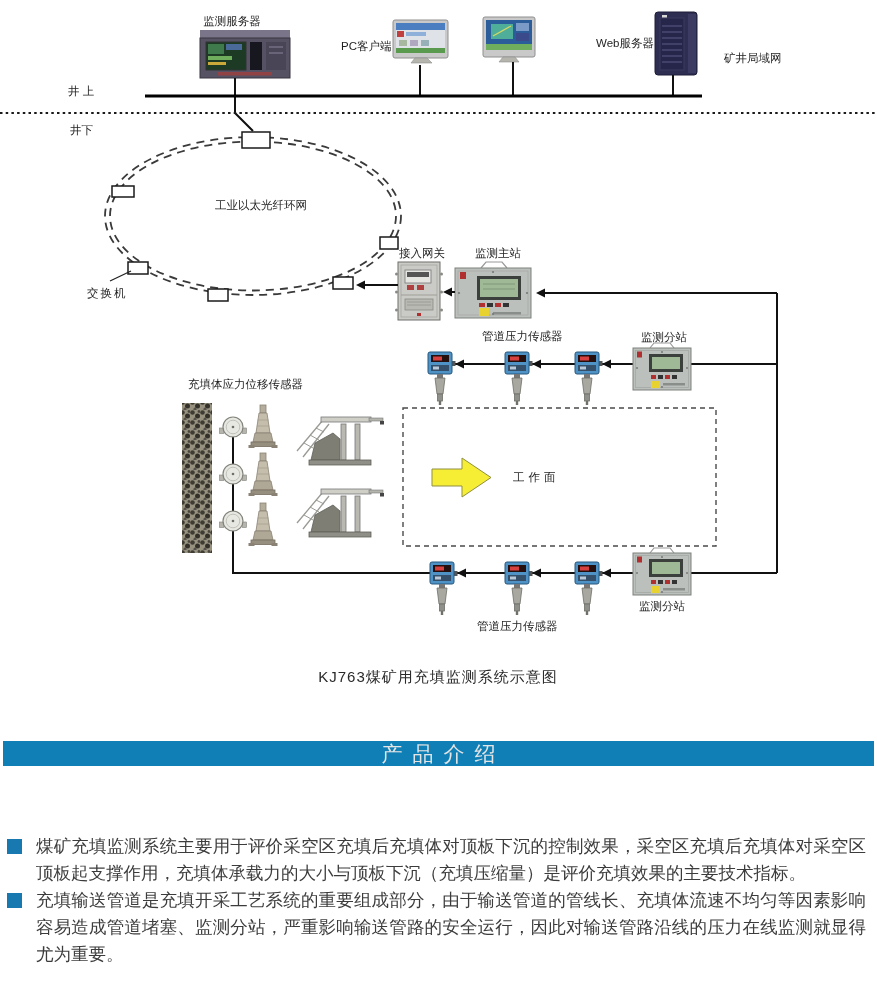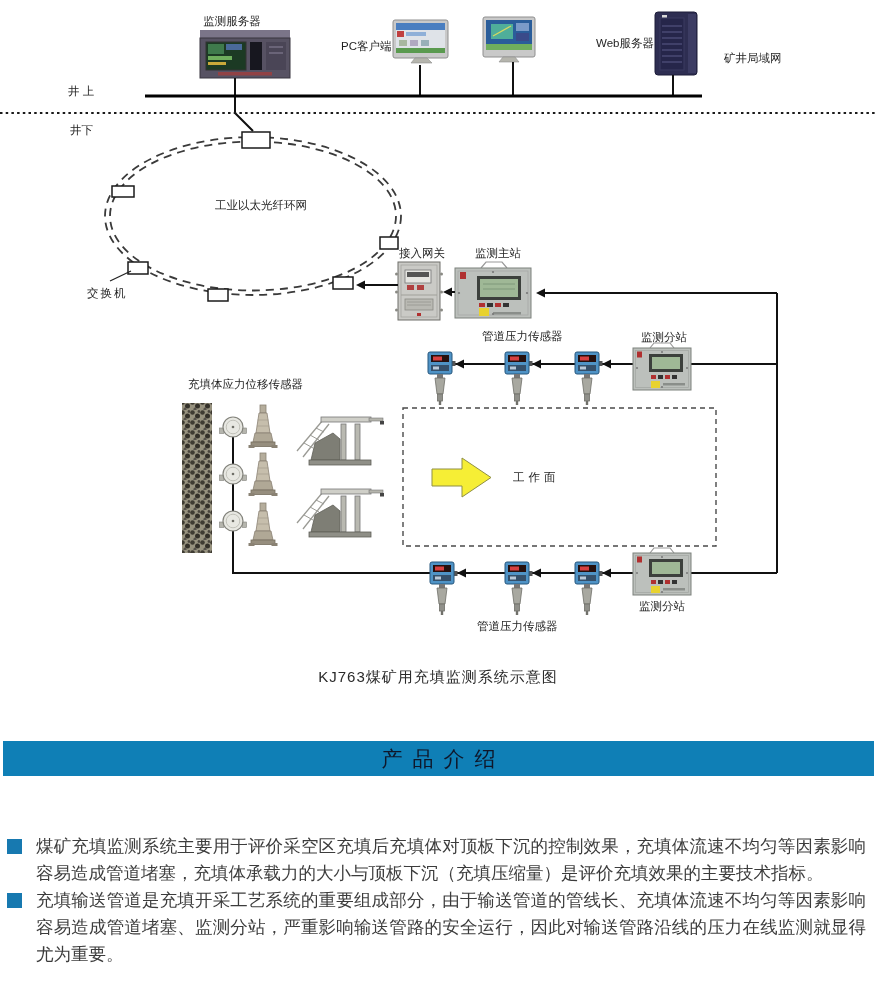--- a/index.html
+++ b/index.html
@@ -11,22 +11,22 @@
   svg text{font-family:"Liberation Sans","DejaVu Sans",sans-serif;fill:#1f1f1f;font-size:11.5px;}
   svg text.caption{font-size:15px;fill:#2a2a2a;letter-spacing:1px;}
   .net-line{stroke:#111;stroke-width:2;fill:none;}
   .bus{stroke:#000;stroke-width:3;}
   .ring{fill:none;stroke:#3a3a3a;stroke-width:1.8;stroke-dasharray:8 6;}
   .node{fill:#fff;stroke:#1a1a1a;stroke-width:1.5;}
   .arrow{fill:#111;}
   .wf-arrow{fill:var(--workface-arrow-yellow,#f6ee35);stroke:#8f8f45;stroke-width:1;}
   .ps-head{fill:var(--sensor-blue,#4f93c6);stroke:#26567d;}
   .banner{
-    position:absolute;top:741px;left:3px;width:871px;height:35px;
-    background:var(--banner-blue,#0f7fb6);color:#0f172a;
+    position:absolute;top:741px;left:3px;width:871px;height:25px;
+    background:var(--banner-blue,#0f7fb6);color:#e5e5e5;
     display:flex;align-items:center;justify-content:center;
     font-size:21px;letter-spacing:10px;font-family:Liberation Mono, monospace;
   }
   .banner span{padding-left:10px;}
   .intro{position:absolute;top:833px;left:0;width:877px;padding:0;}
   .bullet-row{position:relative;padding:0 11px 0 36px;box-sizing:border-box;}
   .bullet{
     position:absolute;left:7px;top:6px;width:15px;height:15px;
     background:var(--bullet-blue,#1779b0);
   }
@@ -299,21 +299,21 @@
   <text class="caption" x="438" y="682" text-anchor="middle">KJ763煤矿用充填监测系统示意图</text>
 </svg>
 
 <div class="banner">
   <span>产品介绍</span>
 </div>
 
 <div class="intro">
   <div class="bullet-row">
     <span class="bullet"></span>
-    <p>煤矿充填监测系统主要用于评价采空区充填后充填体对顶板下沉的控制效果，充填体流速不均匀等因素影响容易造成管道堵塞，充填体承载力的大小与顶板下沉（充填压缩量）是评价充填效果的主要技术指标。</p>
+    <p>煤矿充填监测系统主要用于评价采空区充填后充填体对顶板下沉的控制效果，采空区充填后充填体对采空区顶板起支撑作用，充填体承载力的大小与顶板下沉（充填压缩量）是评价充填效果的主要技术指标。</p>
   </div>
   <div class="bullet-row">
     <span class="bullet"></span>
     <p>充填输送管道是充填开采工艺系统的重要组成部分，由于输送管道的管线长、充填体流速不均匀等因素影响容易造成管道堵塞、监测分站，严重影响输送管路的安全运行，因此对输送管路沿线的压力在线监测就显得尤为重要。</p>
   </div>
 </div>
 
 </div>
 
 </body></html>

